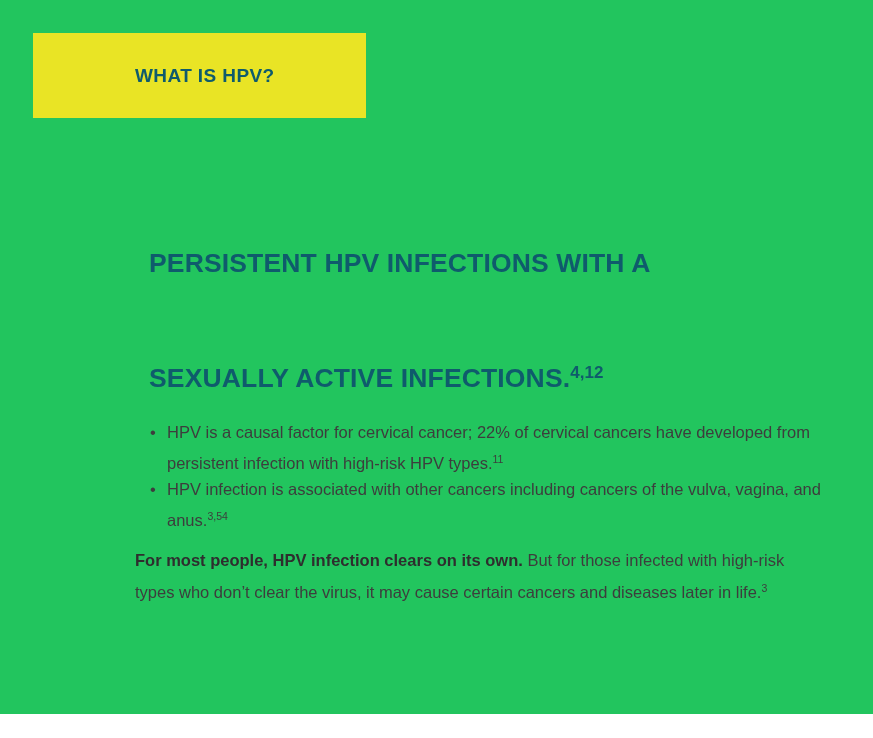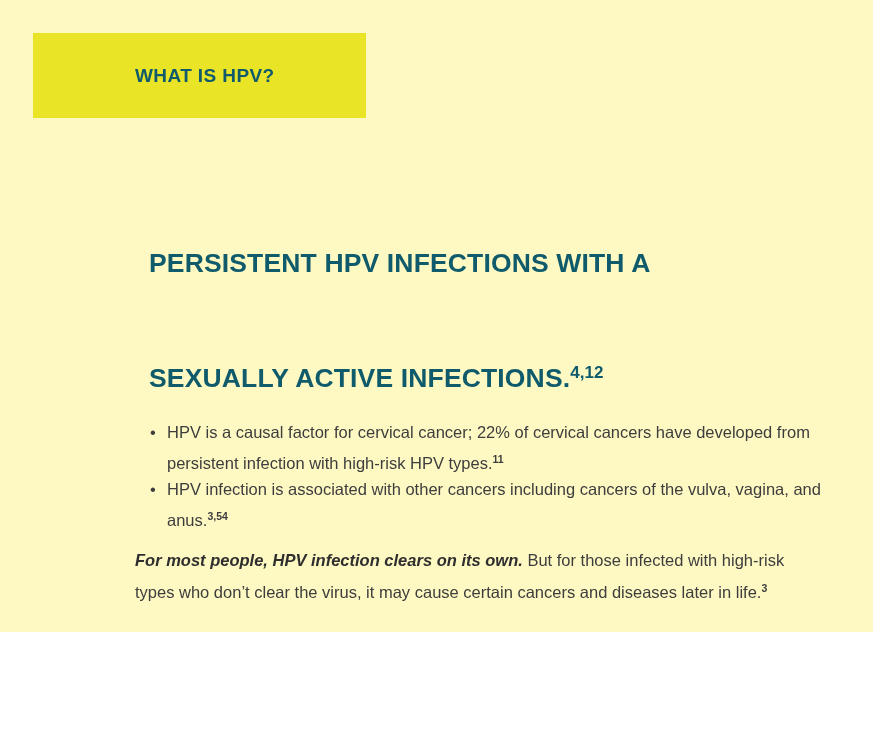--- a/index.html
+++ b/index.html
@@ -12,22 +12,22 @@
     height: 738px;
     font-family: "Liberation Sans", sans-serif;
     color: #3a3a3a;
     overflow: hidden;
     position: relative;
   }
 
   .page {
     position: relative;
     width: 873px;
-    height: 632px;
-    background: #fef9c3;
+    height: 714px;
+    background: #22c55e;
   }
 
   
   .banner {
     position: absolute;
     left: 33px;
     top: 33px;
     width: 333px;
     height: 85px;
     background: #e9e425;
@@ -89,38 +89,36 @@
     position: absolute;
     left: 0;
     top: 0;
     font-size: 16.5px;
     line-height: 26.5px;
     color: #3d3d3d;
   }
   .sup-sm {
     font-size: 10.5px;
     vertical-align: 6px;
-    font-weight: bold;
   }
 
   
   .closing {
     position: absolute;
     left: 0;
     top: 315px;
     width: 690px;
     font-size: 16.5px;
     line-height: 28px;
     color: #3d3d3d;
     margin: 0;
   }
   .closing .lead {
     font-weight: bold;
     color: #2e2e2e;
-    font-style: italic;
   }
 </style>
 </head>
 <body>
 
 <div class="page">
 
   <div class="banner">
     <div class="banner-title">WHAT IS HPV?</div>
   </div>

